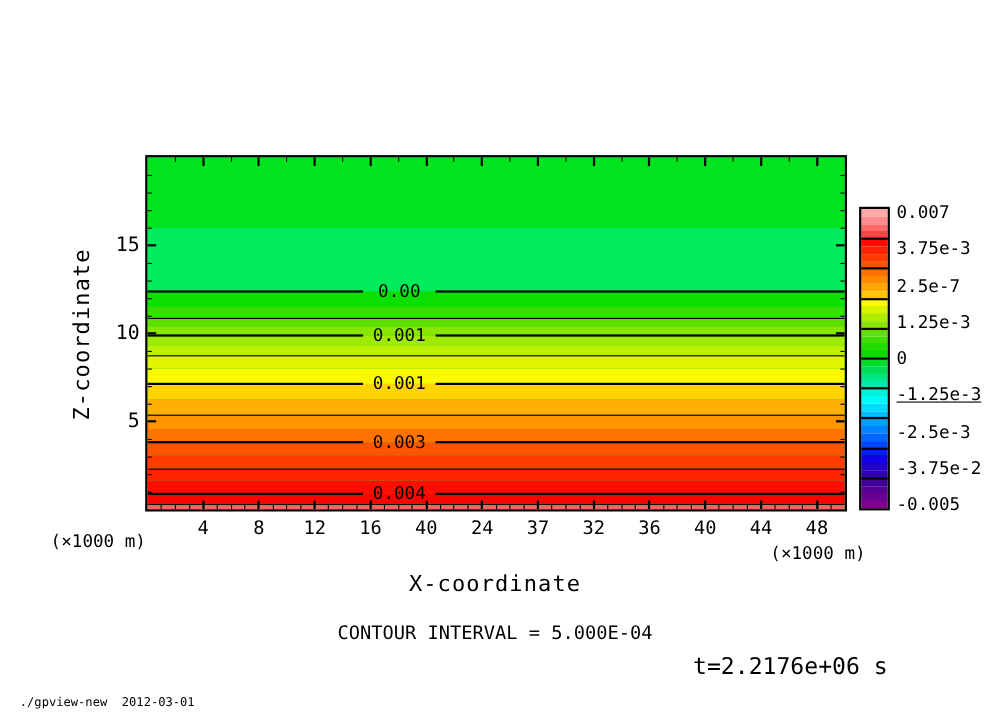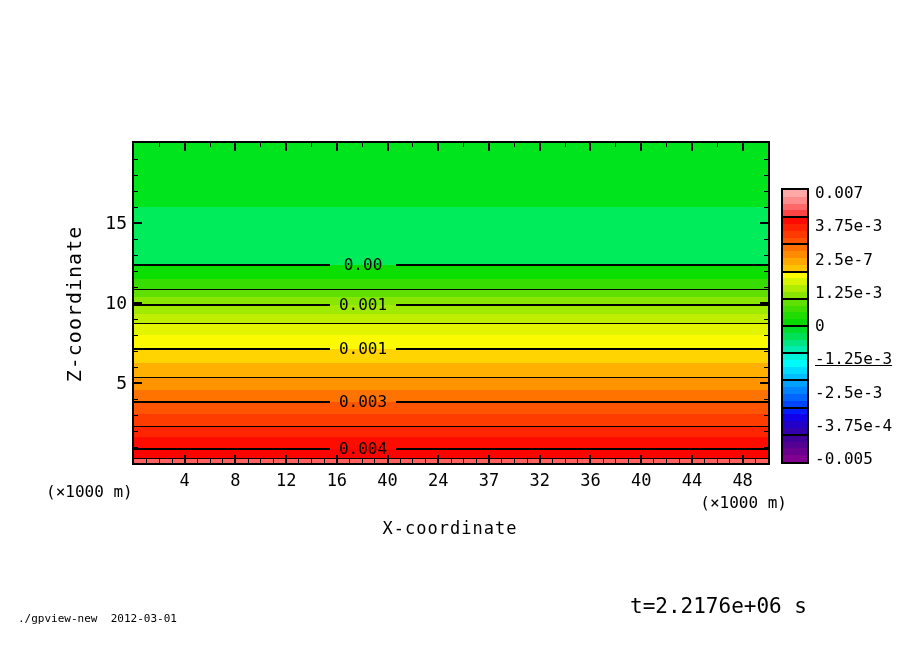--- a/index.html
+++ b/index.html
@@ -33,30 +33,30 @@
   .ytick-label{
     position:absolute;left:87px;width:40px;text-align:right;
     font-size:18px;line-height:18px;
   }
   #x-tick-row{left:134px;top:471px;width:634px;height:20px;}
   .xtick-label{
     position:absolute;transform:translateX(-50%);font-size:17px;line-height:18px;top:0;
   }
   #y-unit-label{left:46px;top:482px;font-size:16px;white-space:pre;}
   #x-unit-label{left:787px;top:493px;transform:translateX(-100%);font-size:16px;white-space:pre;}
-  #x-axis-title{left:450px;top:518px;transform:translateX(-50%);font-size:17px;letter-spacing:1px;white-space:pre;}
+  #x-axis-title{left:450px;top:518px;transform:translateX(-50%);font-size:20px;letter-spacing:1px;white-space:pre;}
   #contour-interval-note{left:450px;top:566px;transform:translateX(-50%);font-size:17px;white-space:pre;}
   #time-note{left:630px;top:594px;font-size:21px;white-space:pre;}
   #colorbar-gradient{left:783px;top:190px;width:24px;height:272px;}
   #colorbar-frame{left:781px;top:188px;width:28px;height:276px;border:2px solid #000;box-sizing:border-box;pointer-events:none;}
   #colorbar-labels{left:783px;top:190px;width:120px;height:272px;}
   .cb-label{position:absolute;left:32px;height:18px;line-height:18px;font-size:16px;white-space:pre;}
   .cb-divider{position:absolute;left:0;width:100%;height:2px;background:#000;}
   .cb-sub{position:absolute;left:0;width:100%;}
-  #footer-left{left:18px;top:612px;font-size:11px;white-space:pre;}
+  #footer-left{left:18px;top:632px;font-size:11px;white-space:pre;}
   #footer-right{right:7px;top:640px;font-size:11px;white-space:pre;}
 </style>
 </head>
 <body>
 
 <div id="canvas">
 
   <div class="abs" id="plot-area">
       <div class="band" style="top: 0px; height: 64px; background: rgb(0, 228, 30);"></div>
       <div class="band" style="top: 64px; height: 57.6px; background: rgb(0, 236, 90);"></div>
@@ -230,20 +230,21 @@
       <div class="xtick-label" style="left: 405.76px;">32</div>
       <div class="xtick-label" style="left: 456.48px;">36</div>
       <div class="xtick-label" style="left: 507.2px;">40</div>
       <div class="xtick-label" style="left: 557.92px;">44</div>
       <div class="xtick-label" style="left: 608.64px;">48</div>
     </div>
   <div class="abs" id="y-unit-label">(×1000 m)</div>
   <div class="abs" id="x-unit-label">(×1000 m)</div>
   <div class="abs" id="x-axis-title">X-coordinate</div>
 
+  <div class="abs" id="contour-interval-note">CONTOUR INTERVAL = 5.000E-04</div>
   <div class="abs" id="time-note">t=2.2176e+06 s</div>
 
   <div class="abs" id="colorbar-gradient">
       <div class="cb-sub" style="top: 0px; height: 7.3px; background: rgb(255, 168, 168);"></div>
       <div class="cb-sub" style="top: 6.8px; height: 7.3px; background: rgb(255, 140, 140);"></div>
       <div class="cb-sub" style="top: 13.6px; height: 7.3px; background: rgb(255, 104, 104);"></div>
       <div class="cb-sub" style="top: 20.4px; height: 7.3px; background: rgb(255, 68, 68);"></div>
       <div class="cb-sub" style="top: 27.2px; height: 7.3px; background: rgb(255, 10, 0);"></div>
       <div class="cb-sub" style="top: 34px; height: 7.3px; background: rgb(255, 34, 0);"></div>
       <div class="cb-sub" style="top: 40.8px; height: 7.3px; background: rgb(255, 58, 0);"></div>
@@ -292,18 +293,18 @@
     </div>
   <div class="abs" id="colorbar-frame"></div>
   <div class="abs" id="colorbar-labels">
       <div class="cb-label" style="top: -6px;">0.007</div>
       <div class="cb-label" style="top: 27.25px;">3.75e-3</div>
       <div class="cb-label" style="top: 60.5px;">2.5e-7</div>
       <div class="cb-label" style="top: 93.75px;">1.25e-3</div>
       <div class="cb-label" style="top: 127px;">0</div>
       <div class="cb-label" style="top: 160.25px; text-decoration: underline;">-1.25e-3</div>
       <div class="cb-label" style="top: 193.5px;">-2.5e-3</div>
-      <div class="cb-label" style="top: 226.75px;">-3.75e-4</div>
+      <div class="cb-label" style="top: 226.75px;">-3.75e-2</div>
       <div class="cb-label" style="top: 260px;">-0.005</div>
     </div>
 
   <div class="abs" id="footer-left">./gpview-new  2012-03-01</div>
 </div>
 
 </body></html>

